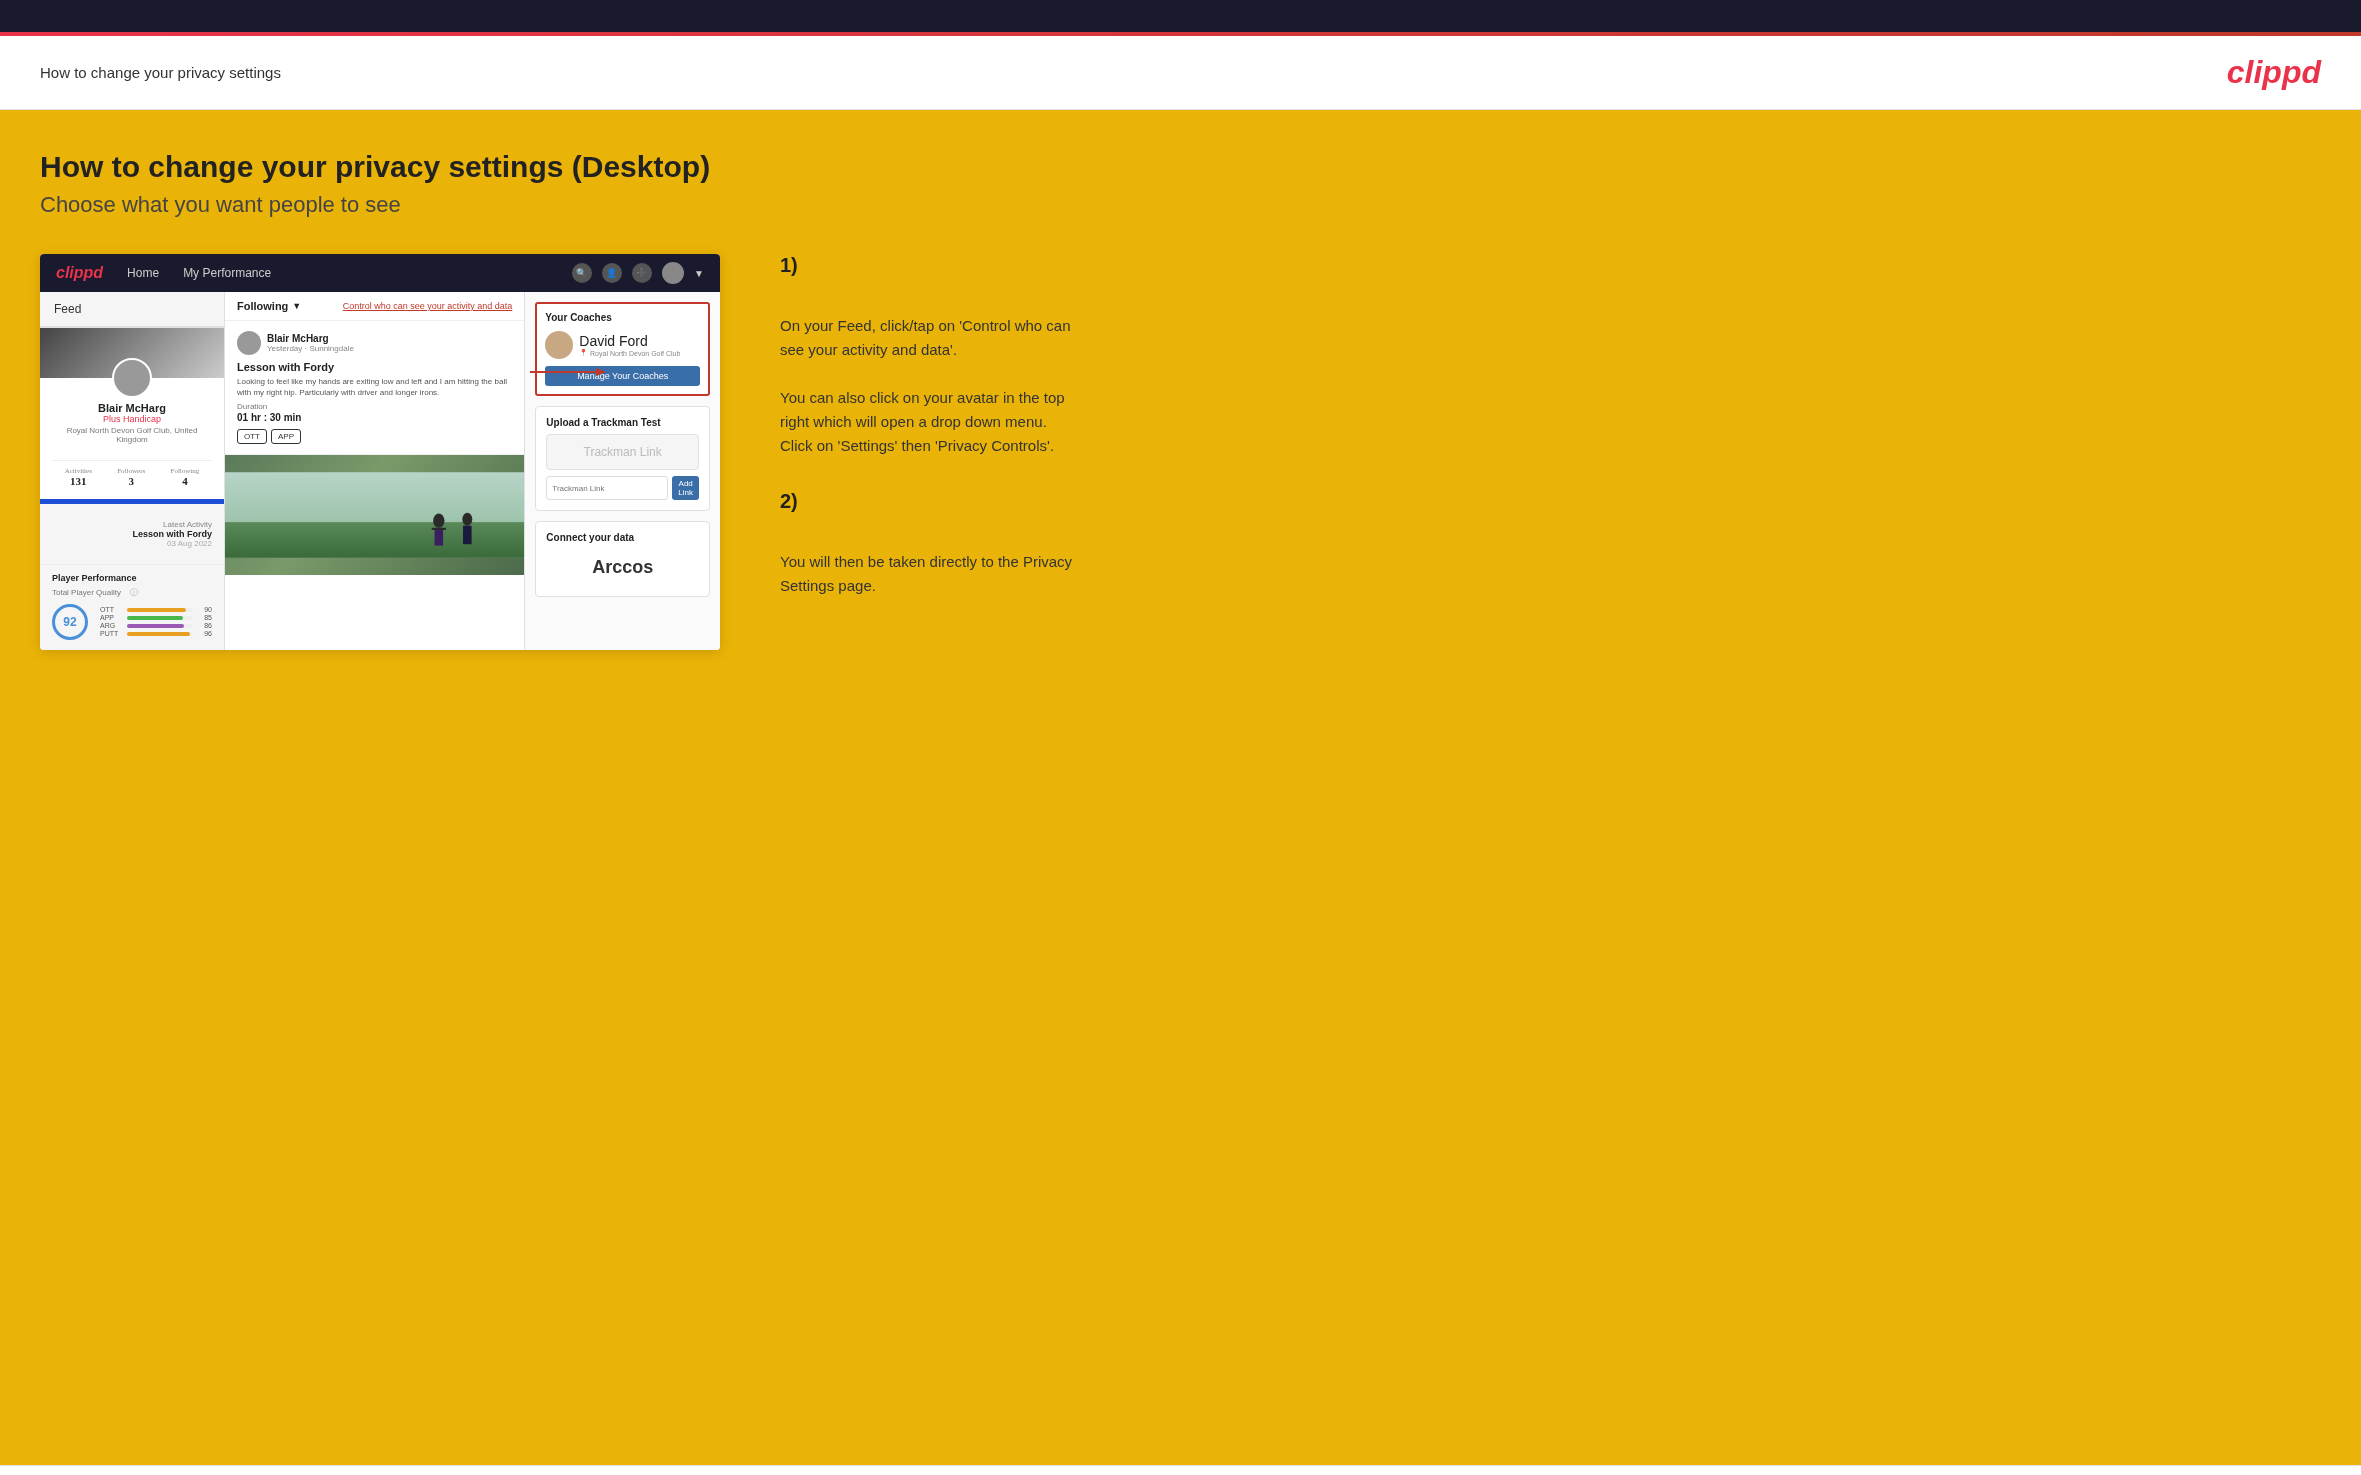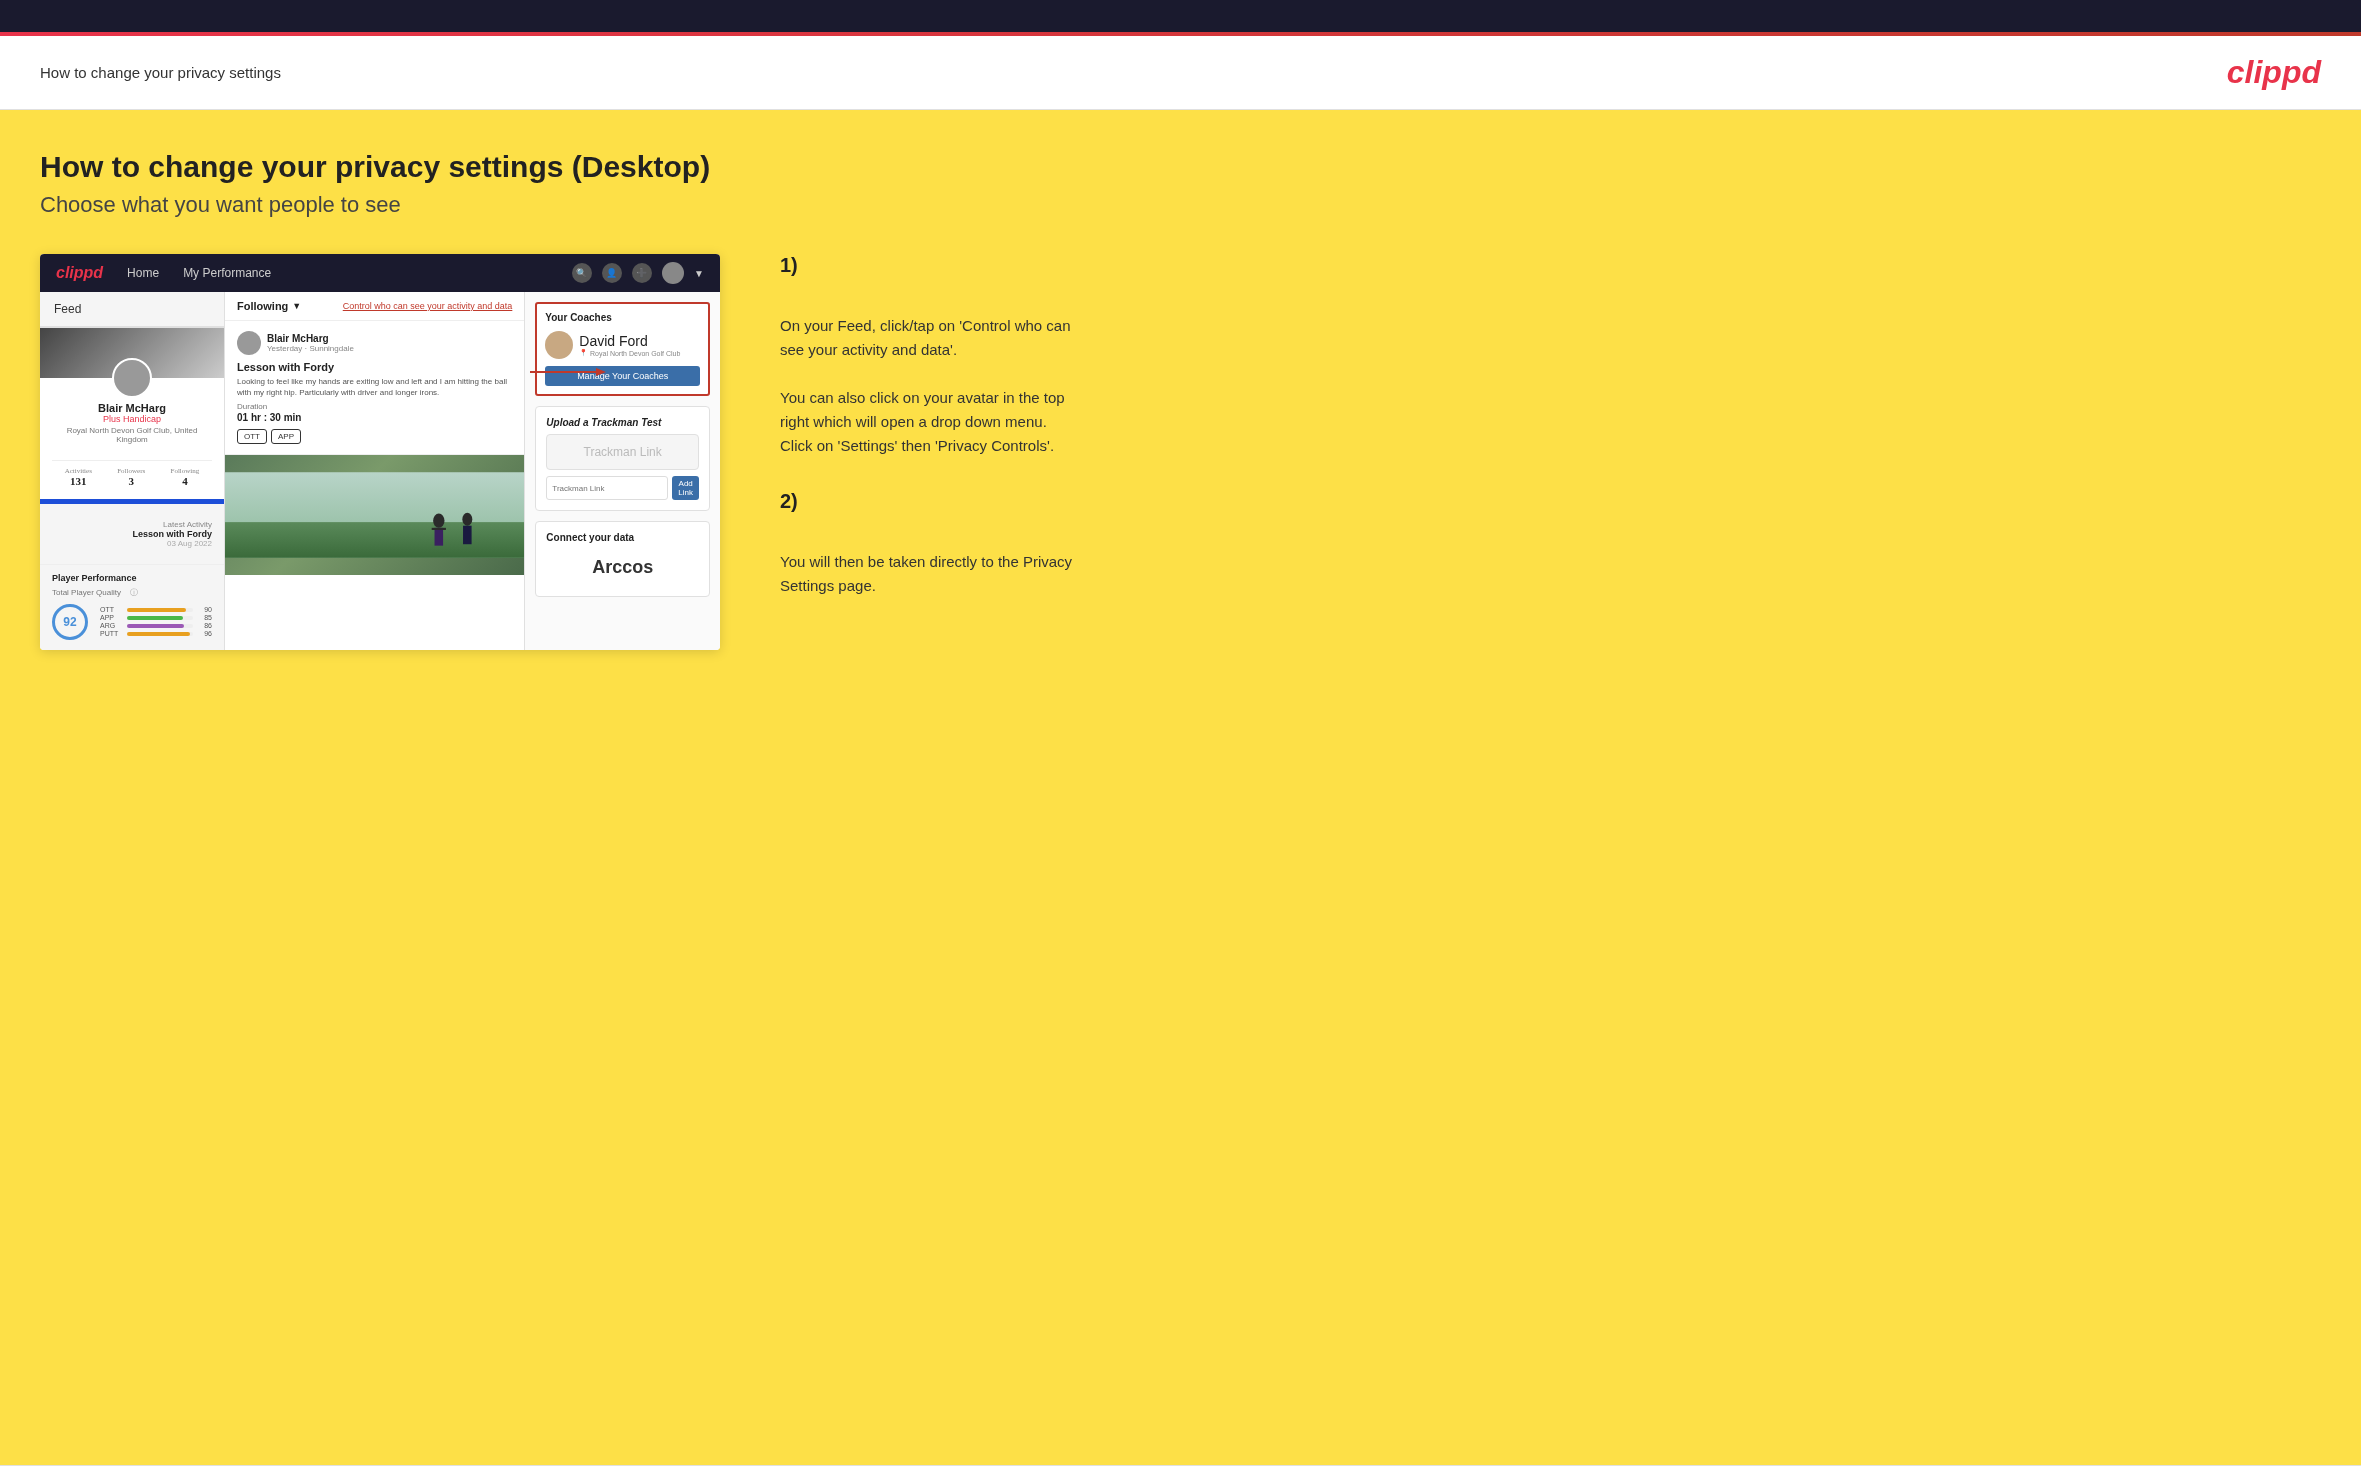--- a/index.html
+++ b/index.html
@@ -5,21 +5,21 @@
     * { box-sizing: border-box; margin: 0; padding: 0; }
     body { font-family: -apple-system, BlinkMacSystemFont, 'Segoe UI', Arial, sans-serif; background: #fff; color: #222; }
 
     .top-bar { background: #1a1a2e; height: 32px; width: 100%; }
     .top-bar-red { height: 4px; background: linear-gradient(to right, #e8334a, #c0392b); }
 
     .header { display: flex; align-items: center; justify-content: space-between; padding: 18px 40px; border-bottom: 1px solid #e0e0e0; }
     .header-title { font-size: 15px; color: #333; }
     .logo { font-size: 32px; font-weight: 700; color: #e8334a; font-style: italic; }
 
-    .main-content { background: #fde047; padding: 40px; min-height: calc(100vh - 120px); }
+    .main-content { background: #eab308; padding: 40px; min-height: calc(100vh - 120px); }
 
     .page-title { font-size: 30px; font-weight: 700; color: #222; margin-bottom: 8px; }
     .page-subtitle { font-size: 22px; color: #444; margin-bottom: 36px; }
 
     .demo-container { display: flex; gap: 40px; align-items: flex-start; }
 
     
     .app-screenshot { background: #fff; border-radius: 4px; overflow: hidden; flex: 0 0 680px; box-shadow: 0 2px 12px rgba(0,0,0,0.15); position: relative; }
 
     
@@ -88,21 +88,21 @@
 
     
     .app-sidebar { flex: 0 0 185px; padding: 10px; background: #fafafa; }
     .sidebar-section { background: #fff; border: 1px solid #e0e0e0; border-radius: 4px; margin-bottom: 10px; padding: 10px; }
     .sidebar-title { font-size: 10px; font-weight: 700; margin-bottom: 8px; }
     .coach-row { display: flex; align-items: center; gap: 6px; margin-bottom: 6px; }
     .coach-avatar { width: 28px; height: 28px; border-radius: 50%; background: #c8a882; }
     .coach-name { font-size: 14px; font-weight: 400; }
     .coach-club { font-size: 7px; color: #888; display: flex; align-items: center; gap: 2px; }
     .manage-coaches-btn { background: #3a6ea8; color: #fff; border: none; border-radius: 3px; padding: 5px 8px; font-size: 9px; width: 100%; cursor: pointer; }
-    .trackman-title { font-size: 10px; font-weight: 700; margin-bottom: 6px; font-style: italic; }
+    .trackman-title { font-size: 10px; font-weight: 700; margin-bottom: 6px; }
     .trackman-placeholder { background: #f5f5f5; border: 1px solid #e0e0e0; border-radius: 4px; height: 36px; display: flex; align-items: center; justify-content: center; font-size: 13px; color: #ccc; margin-bottom: 6px; }
     .trackman-input-row { display: flex; gap: 4px; }
     .trackman-input { flex: 1; border: 1px solid #ddd; border-radius: 3px; padding: 3px 5px; font-size: 8px; color: #aaa; }
     .trackman-btn { background: #3a6ea8; color: #fff; border: none; border-radius: 3px; padding: 3px 6px; font-size: 8px; cursor: pointer; }
     .connect-title { font-size: 10px; font-weight: 700; margin-bottom: 6px; }
     .arccos-logo { font-size: 18px; font-weight: 700; color: #333; text-align: center; padding: 8px; }
 
     
     .instructions { flex: 0 0 320px; padding-left: 20px; }
     .instruction-item { margin-bottom: 32px; }

